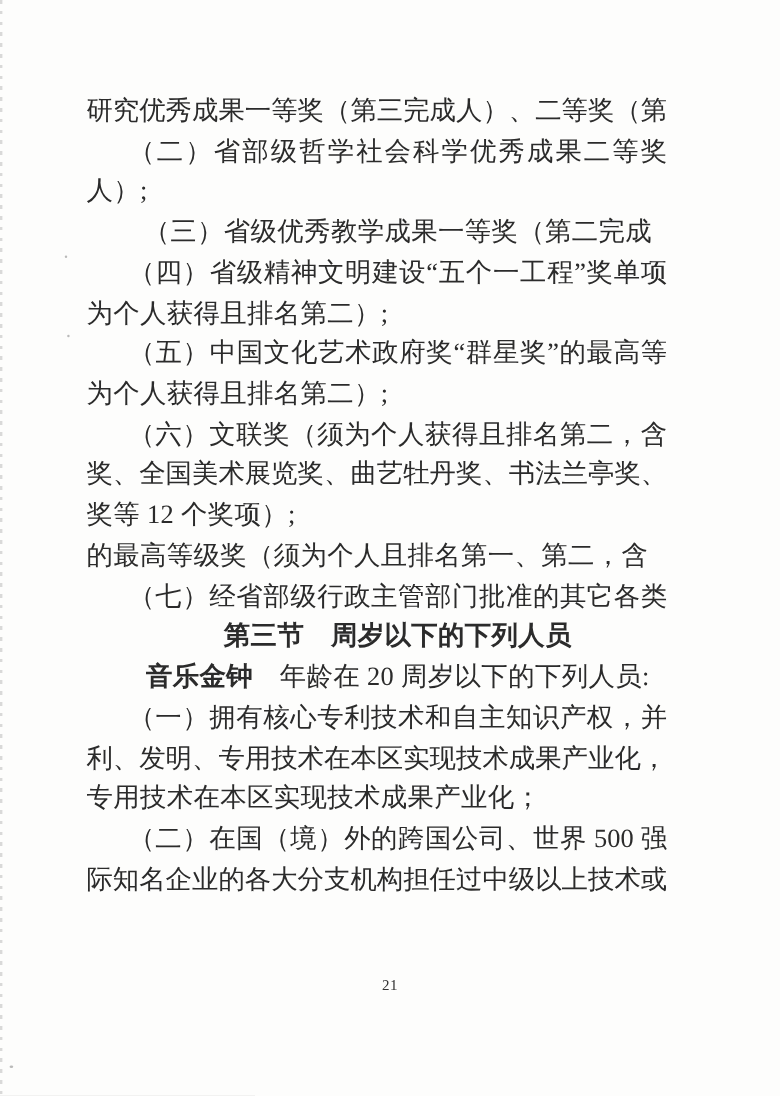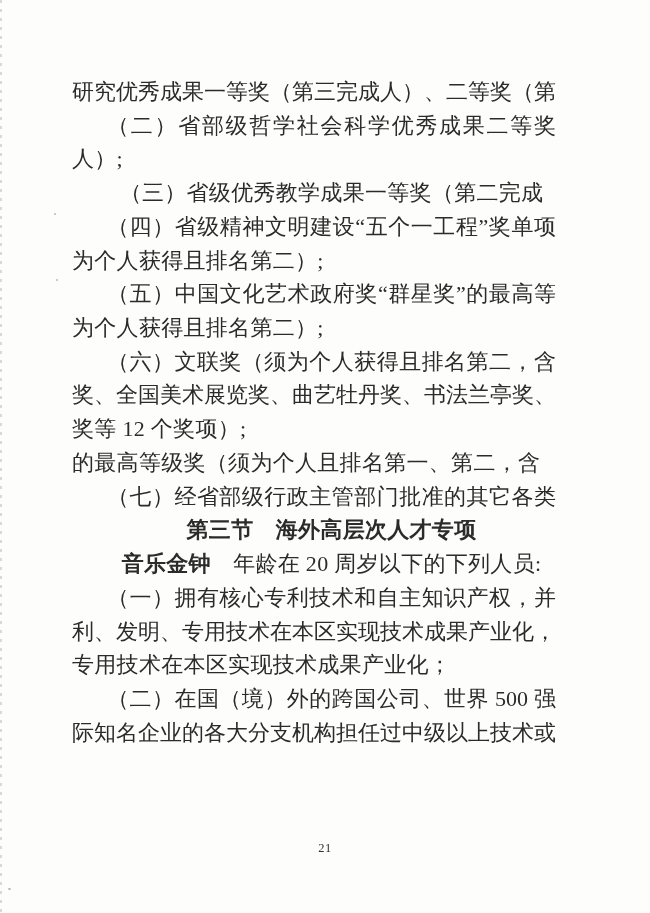--- a/index.html
+++ b/index.html
@@ -48,21 +48,21 @@
     white-space: normal;
   }
   .ind { text-indent: 35px; text-align: center; }                 
   .j   { text-align: justify; text-align-last: justify; letter-spacing: 0; }
   .heading, .bold {
     font-weight: 700;
     font-family: "Liberation Sans", "DejaVu Sans", sans-serif;
   }
   .footer {
     position: absolute;
-    left: 0; top: 841px;
+    left: 0; top: 814px;
     width: 100%;
     text-align: center;
     font-size: 12.5px;
     color: #333;
     letter-spacing: 0.5px;
     font-family: "Liberation Serif", "DejaVu Serif", serif;
   }
 </style>
 </head>
 <body>
@@ -81,21 +81,21 @@
     <div class="line ind j">（四）省级精神文明建设“五个一工程”奖单项奖（须</div>
     <div class="line">为个人获得且排名第二）;</div>
     <div class="line ind j">（五）中国文化艺术政府奖“群星奖”的最高等级奖（须</div>
     <div class="line">为个人获得且排名第二）;</div>
     <div class="line ind j">（六）文联奖（须为个人获得且排名第二，含子项 12</div>
     <div class="line j">奖、全国美术展览奖、曲艺牡丹奖、书法兰亭奖、杂技金菊</div>
     <div class="line">奖等 12 个奖项）;</div>
     <div class="line">的最高等级奖（须为个人且排名第一、第二，含子项）。</div>
     <div class="line ind j">（七）经省部级行政主管部门批准的其它各类专业比赛</div>
 
-    <div class="line ind heading">第三节　海外高层次人才专项</div>
+    <div class="line ind heading">第三节　周岁以下的下列人员</div>
 
     <div class="line ind"><span class="bold">音乐金钟</span><span>　年龄在 20 周岁以下的下列人员:</span></div>
 
     <div class="line ind j">（一）拥有核心专利技术和自主知识产权，并利用其专</div>
     <div class="line j">利、发明、专用技术在本区实现技术成果产业化，为用人单</div>
     <div class="line">专用技术在本区实现技术成果产业化；</div>
     <div class="line ind j">（二）在国（境）外的跨国公司、世界 500 强企业、国</div>
     <div class="line j">际知名企业的各大分支机构担任过中级以上技术或管理职</div>
   </div>
 

